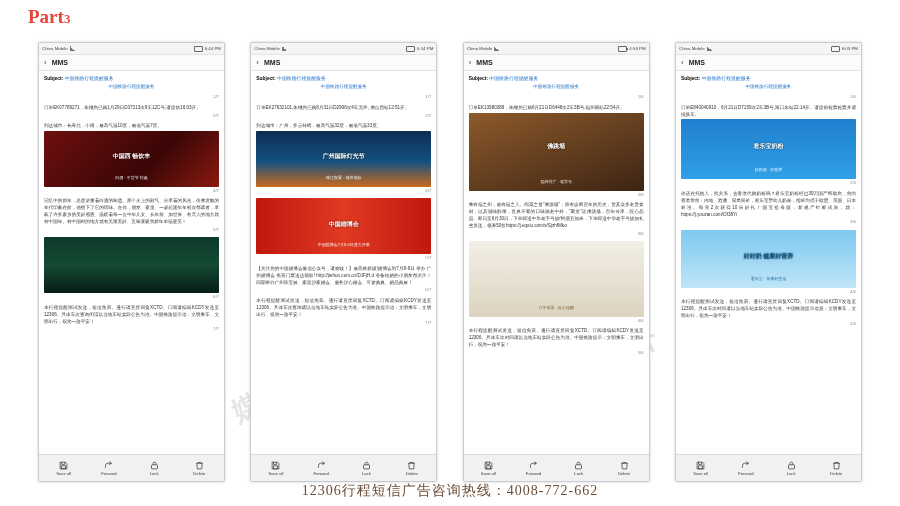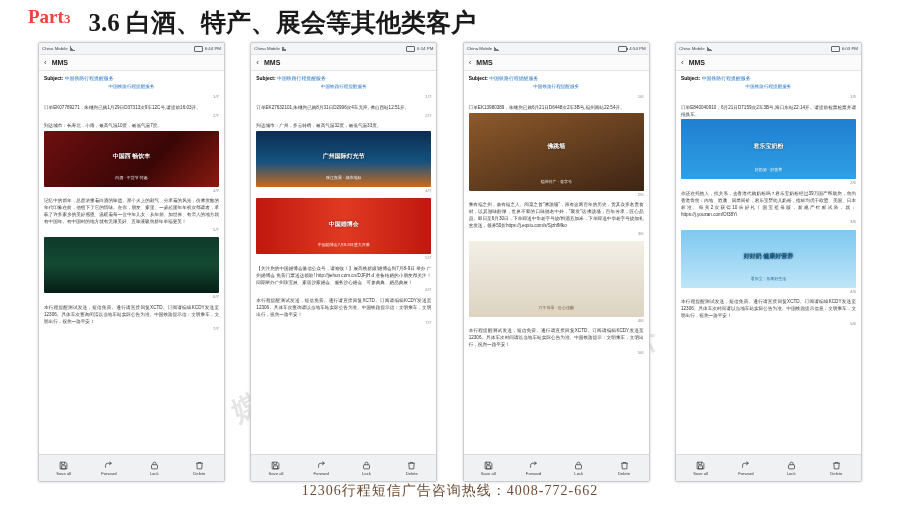--- a/index.html
+++ b/index.html
@@ -20,21 +20,21 @@
     transform:rotate(-28deg);
     white-space:nowrap;
     pointer-events:none;
     user-select:none;
     font-family:"Liberation Serif","DejaVu Serif",serif;
   }
   .wm.small{font-size:28px;}
   
   .slide-title{
     position:absolute;left:28px;top:6px;
-    display:flex;align-items:flex-start;gap:18px;
+    display:flex;align-items:center;gap:18px;
     z-index:5;
   }
   .part-label{
     color:#e8453c;font-size:19px;font-weight:bold;
     font-family:"Liberation Serif","DejaVu Serif",serif;
   }
   .part-label .num{font-size:13px;}
   .title-text{
     color:#1a1a1a;font-size:25px;font-weight:bold;
     font-family:"Liberation Serif","DejaVu Serif",serif;
@@ -135,21 +135,20 @@
 <div class="wm small" style="left:230px;top:380px;">媒介</div>
 <div class="wm small" style="left:330px;top:60px;">桂媒</div>
 <div class="wm small" style="left:600px;top:330px;">媒介</div>
 <div class="wm" style="left:760px;top:70px;">桂媒</div>
 <div class="wm small" style="left:470px;top:220px;">在线</div>
 
 <div class="slide-title">
   <span class="part-label">
     <span>Part</span><span class="num">3</span>
   </span>
-  <span class="title-text">3.6 白酒、特产、展会等其他类客户</span>
 </div>
 
 <div class="phones">
 
   <div class="phone">
     <div class="statusbar">
       <span class="sb-left">
           <span>China Mobile</span>
           <span class="sig"></span>
         </span>

